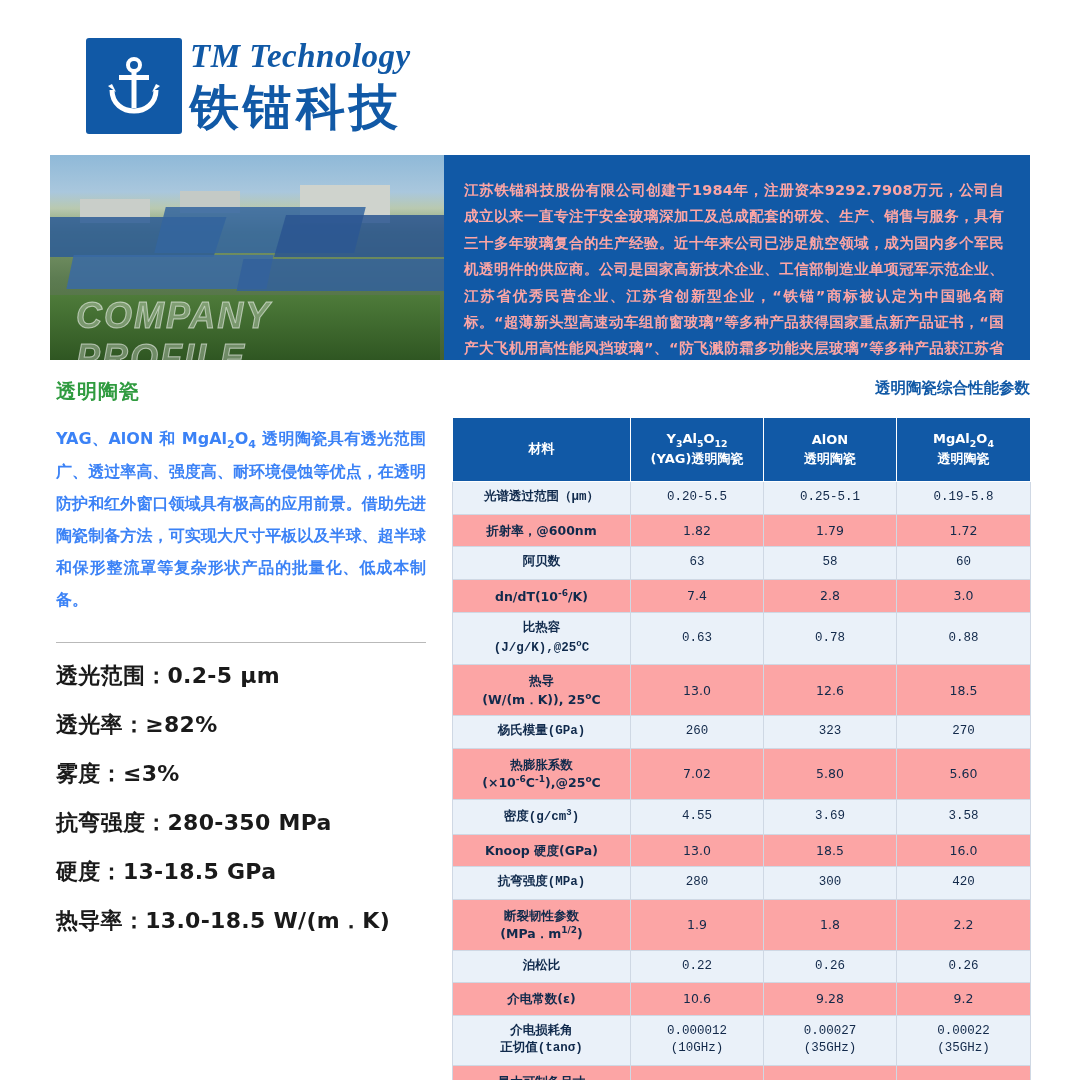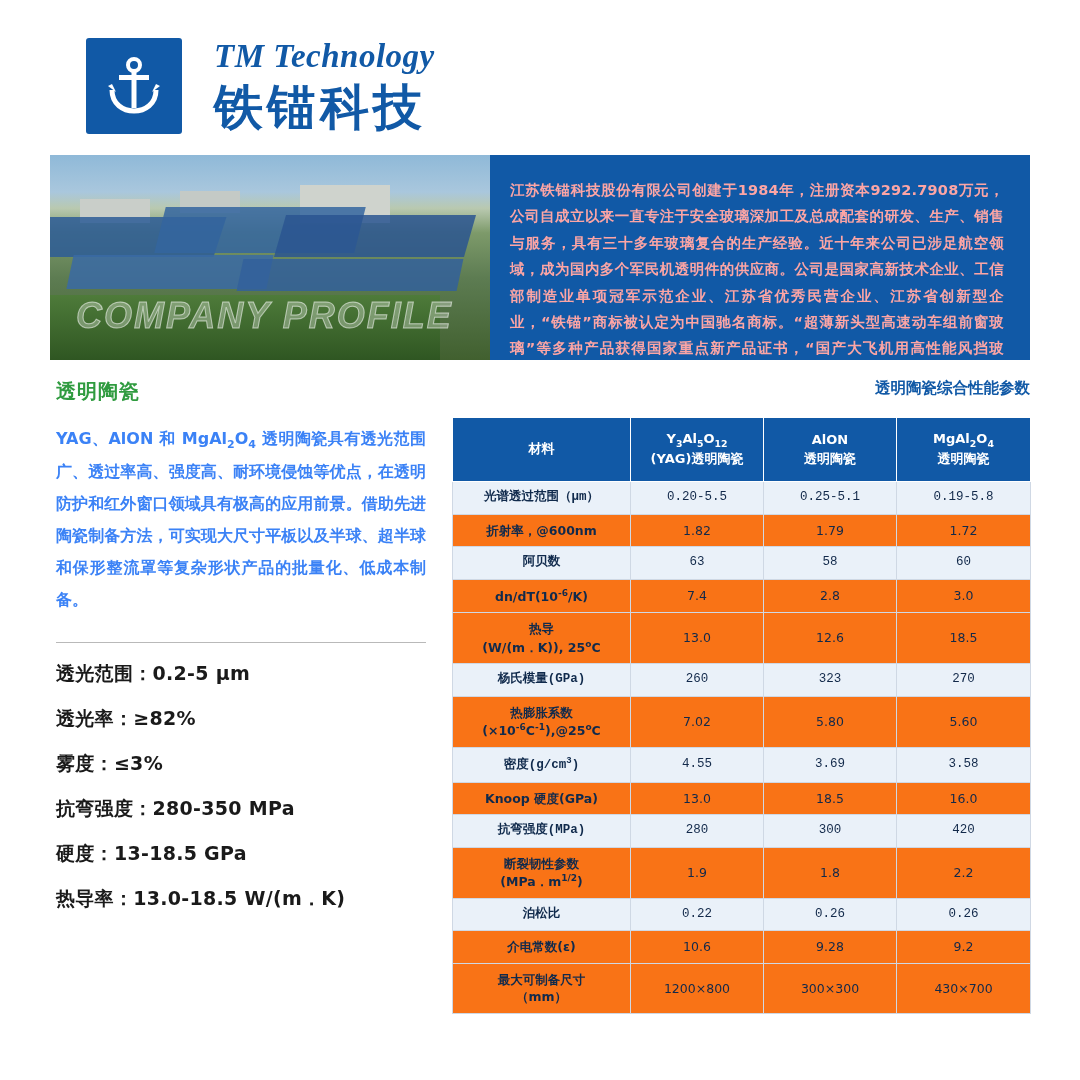--- a/index.html
+++ b/index.html
@@ -20,21 +20,21 @@
     height: 1080px;
   }
 
   
   .logo-block {
     position: absolute;
     left: 86px;
     top: 38px;
     display: flex;
     align-items: center;
-    gap: 32px;
+    gap: 8px;
   }
   .logo-mark {
     width: 96px;
     height: 96px;
     background: #1159a6;
     border-radius: 3px;
     display: flex;
     align-items: center;
     justify-content: center;
     color: #ffffff;
@@ -63,21 +63,21 @@
     position: absolute;
     left: 50px;
     top: 155px;
     width: 980px;
     height: 205px;
     display: flex;
     overflow: hidden;
   }
   .banner-photo {
     position: relative;
-    width: 440px;
+    width: 394px;
     height: 205px;
     background:
       linear-gradient(to bottom, #8fb9d8 0%, #a9c7dd 18%, #b9c9b0 26%, #7d9a6a 38%, #5d7c52 60%, #41602f 100%);
     overflow: hidden;
   }
   .roof {
     position: absolute;
     background: #2d5c96;
     opacity: 0.85;
   }
@@ -153,21 +153,21 @@
     border-top: 1px solid #b9b9b9;
     width: 100%;
   }
   .spec-list {
     list-style: none;
     margin: 0;
     padding: 0;
   }
   .spec-list li {
     font-family: "DejaVu Sans", sans-serif;
-    font-size: 19px;
+    font-size: 22px;
     font-weight: bold;
     color: #1a1a1a;
     margin-bottom: 19px;
     letter-spacing: 0.3px;
   }
 
   
   .right-col {
     position: absolute;
     left: 452px;
@@ -209,21 +209,21 @@
     text-align: center;
     vertical-align: middle;
     line-height: 1.4;
     color: #12294a;
   }
   table.spec-table td.label {
     font-weight: bold;
     color: #102a4c;
   }
   table.spec-table tr.odd td { background: #eaf1f9; font-family: Liberation Mono, monospace; }
-  table.spec-table tr.even td { background: #f97316; }
+  table.spec-table tr.even td { background: #fca5a5; }
   sup { font-size: 0.72em; }
   sub { font-size: 0.72em; }
 </style>
 </head>
 <body>
 
 <div class="page">
 
   <div class="logo-block">
     <div class="logo-mark">
@@ -317,20 +317,26 @@
           <td>63</td>
           <td>58</td>
           <td>60</td>
         </tr>
         <tr class="even">
           <td class="label">dn/dT(10<sup>-6</sup>/K)</td>
           <td>7.4</td>
           <td>2.8</td>
           <td>3.0</td>
         </tr>
+        <tr class="odd">
+          <td class="label">比热容<br>(J/g/K),@25<sup>o</sup>C</td>
+          <td>0.63</td>
+          <td>0.78</td>
+          <td>0.88</td>
+        </tr>
         <tr class="even">
           <td class="label">热导<br>(W/(m．K)), 25<sup>o</sup>C</td>
           <td>13.0</td>
           <td>12.6</td>
           <td>18.5</td>
         </tr>
         <tr class="odd">
           <td class="label">杨氏模量(GPa)</td>
           <td>260</td>
           <td>323</td>
@@ -371,20 +377,26 @@
           <td>0.22</td>
           <td>0.26</td>
           <td>0.26</td>
         </tr>
         <tr class="even">
           <td class="label">介电常数(ε)</td>
           <td>10.6</td>
           <td>9.28</td>
           <td>9.2</td>
         </tr>
+        <tr class="odd">
+          <td class="label">介电损耗角<br>正切值(tanσ)</td>
+          <td>0.000012<br>(10GHz)</td>
+          <td>0.00027<br>(35GHz)</td>
+          <td>0.00022<br>(35GHz)</td>
+        </tr>
         <tr class="even">
           <td class="label">最大可制备尺寸<br>（mm）</td>
           <td>1200×800</td>
           <td>300×300</td>
           <td>430×700</td>
         </tr>
       </tbody>
     </table>
   </div>
 

